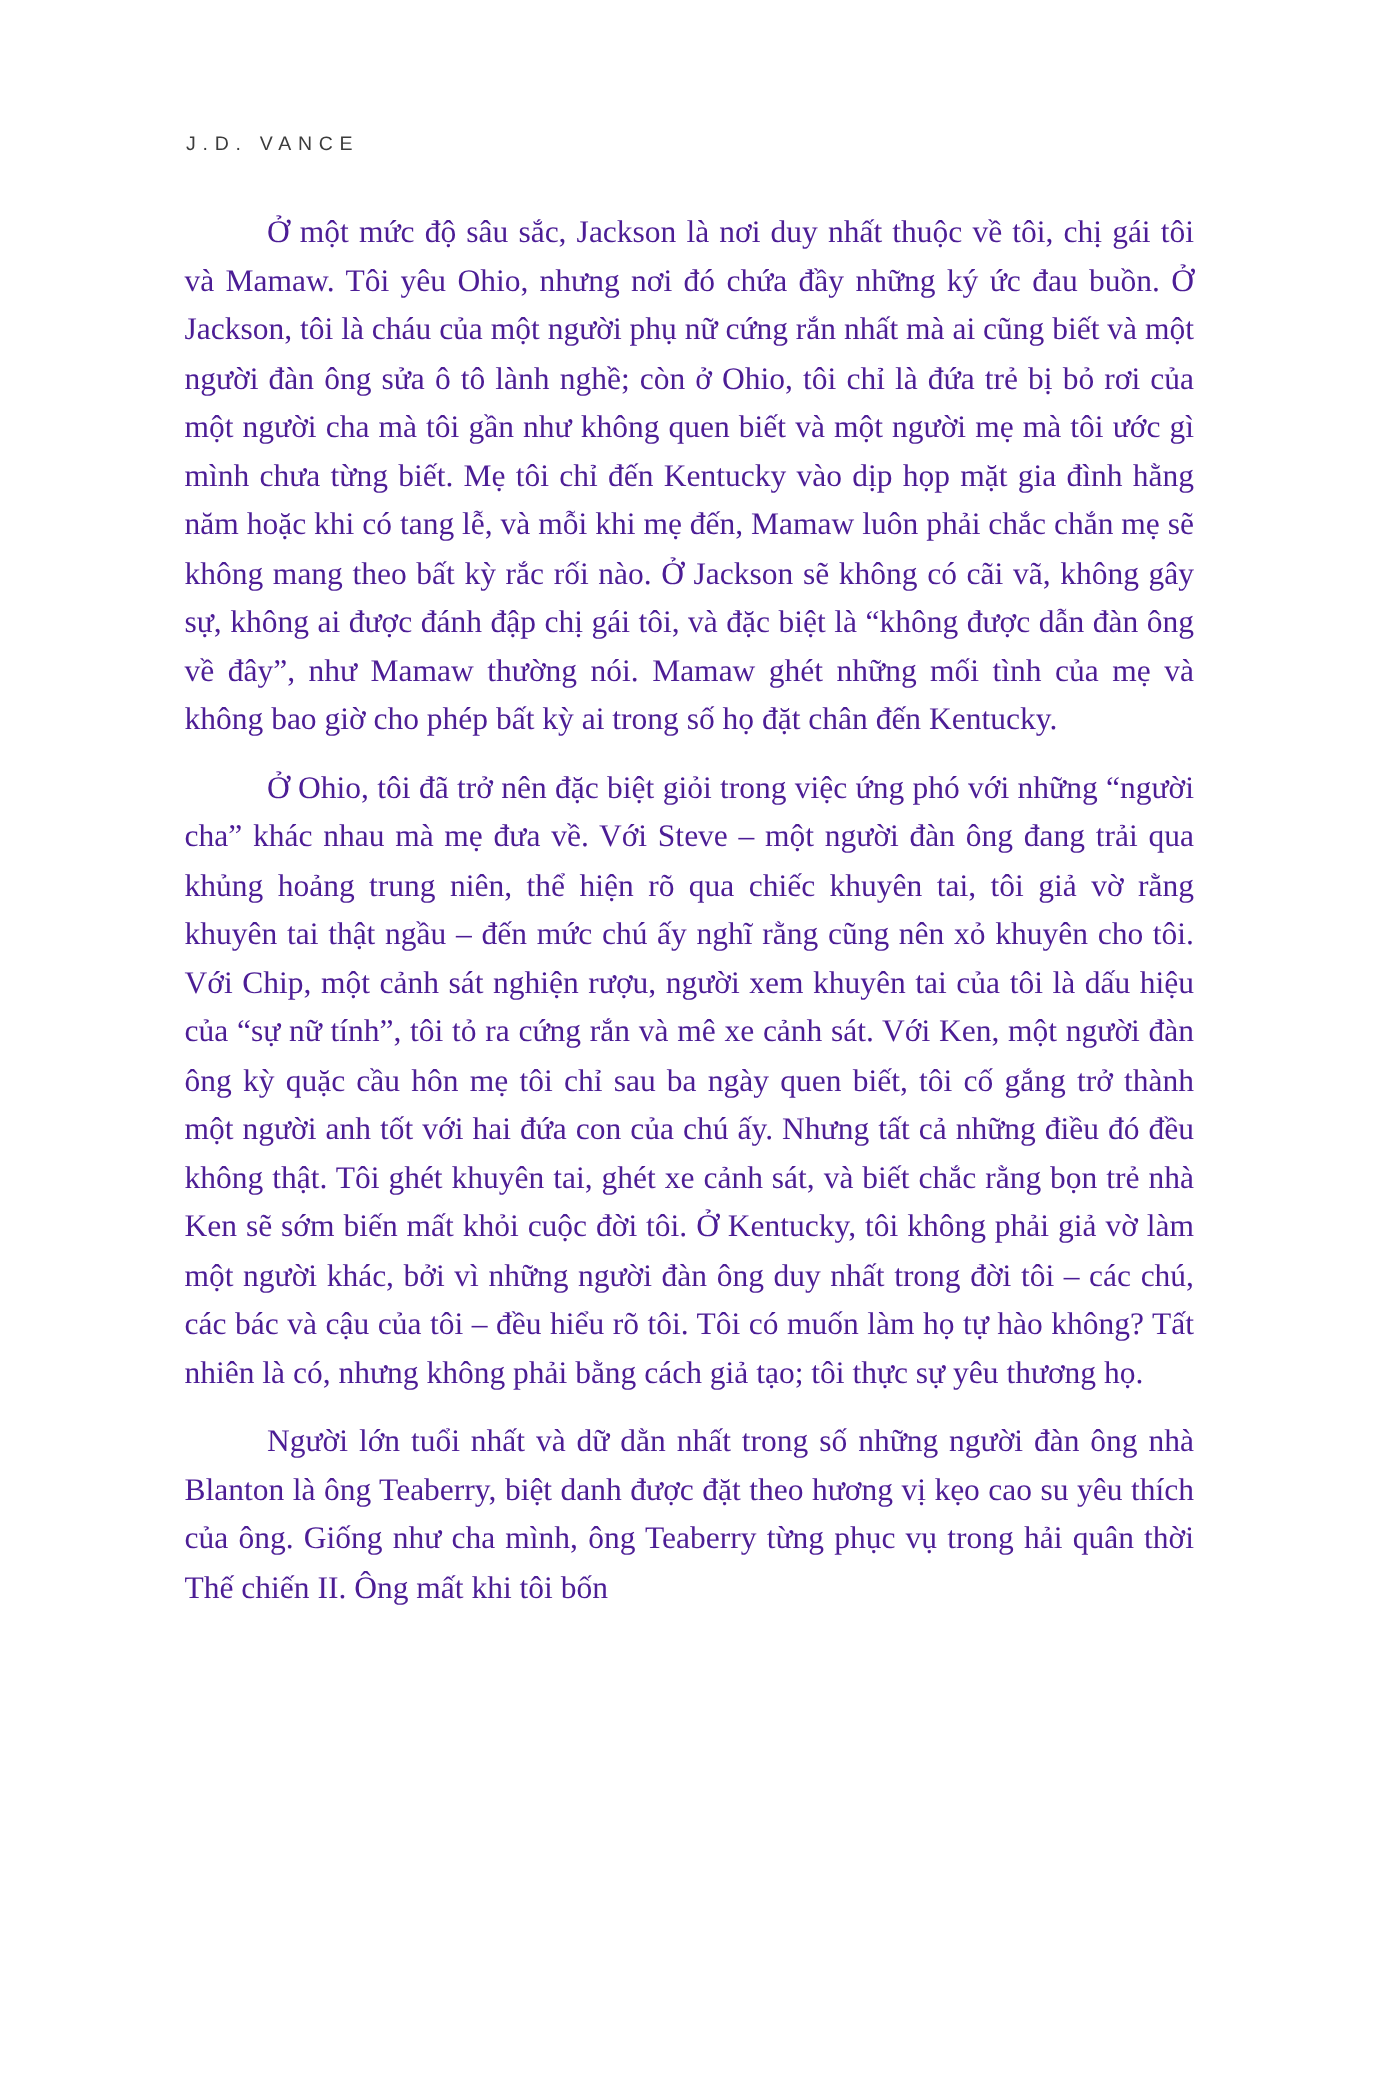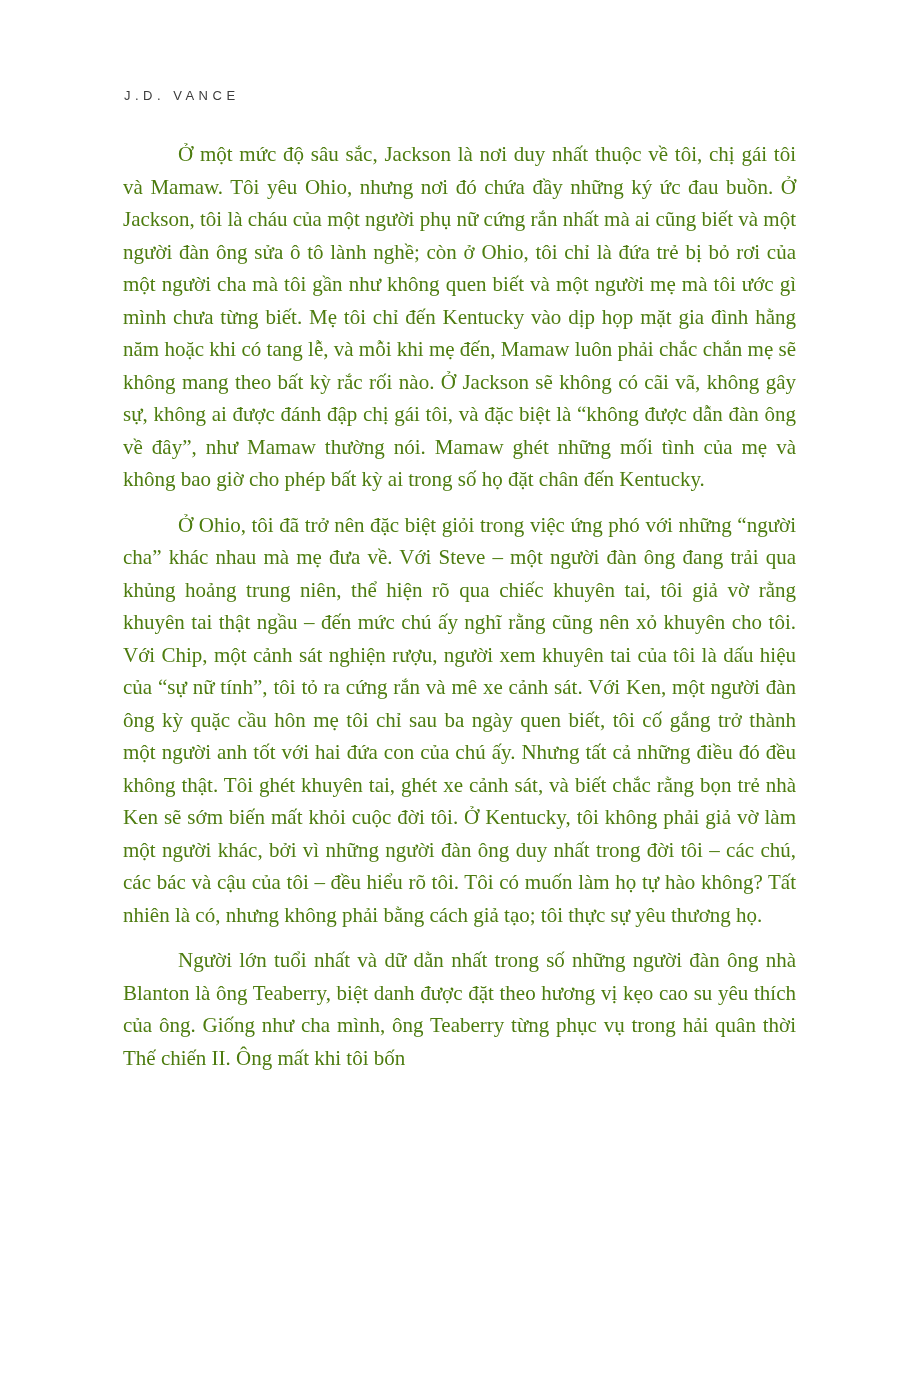--- a/index.html
+++ b/index.html
@@ -27,21 +27,21 @@
       color: #3c3c3c;
     }
     .page-body {
       position: absolute;
       top: 138px;
       left: 123px;
       width: 673px;
       font-size: 21px;
       line-height: 32.5px;
       text-align: justify;
-      color: #4d7c0f;
+      color: #4c1d95;
     }
     .page-body p {
       margin: 0 0 13px 0;
       text-indent: 55px;
     }
     .page-number {
       position: absolute;
       top: 1260px;
       left: 123px;
       font-size: 18px;

